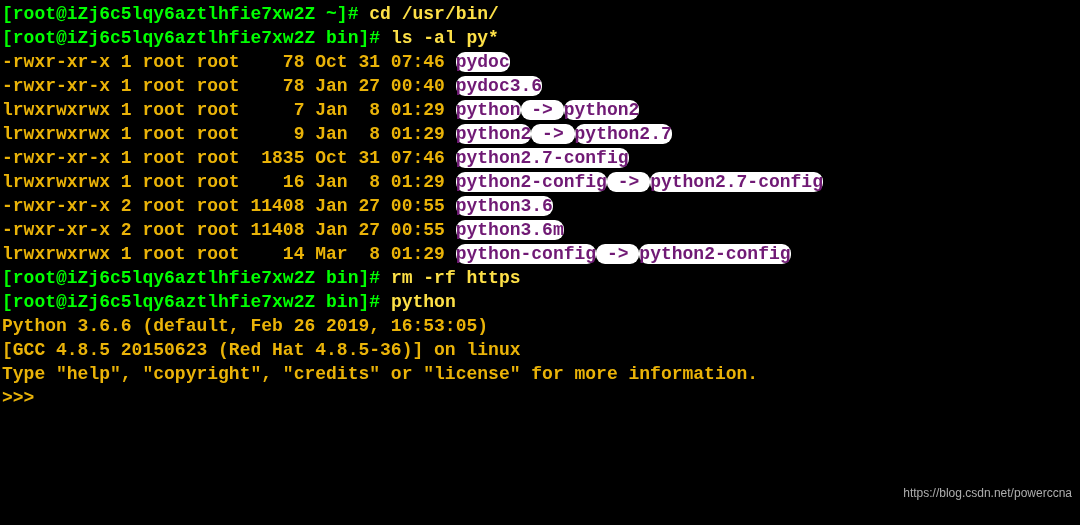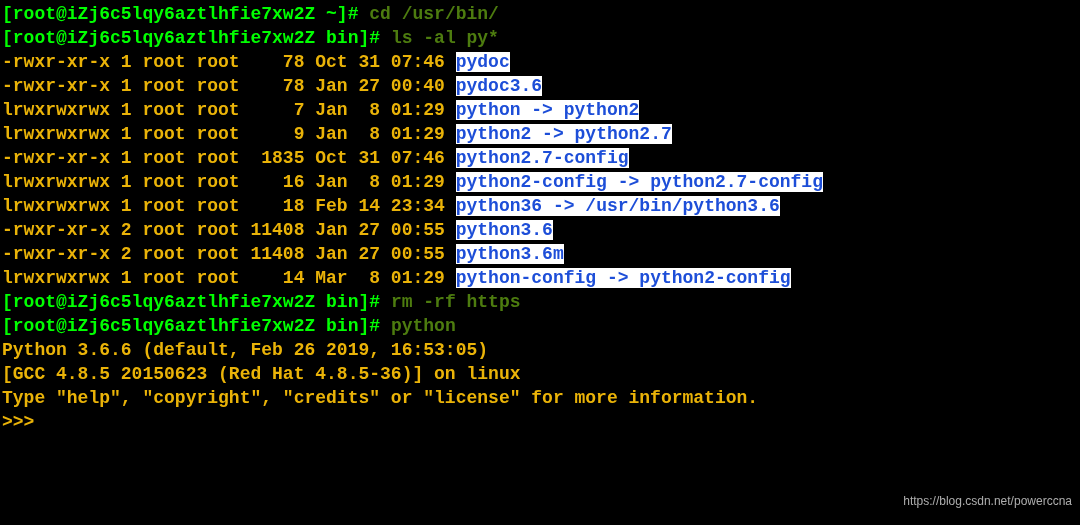--- a/index.html
+++ b/index.html
@@ -20,32 +20,33 @@
       position: relative;
       font-weight: bold;
     }
     .line {
       white-space: pre;
     }
     .prompt {
       color: #00ff00;
     }
     .whitecmd {
-      color: #4d7c0f;
+      color: #fde047;
     }
     .green {
       color: #eab308;
     }
     .hl {
       background: #ffffff;
-      color: #1d4ed8;
+      color: #701a75;
+      border-radius: 9px;
     }
     .watermark {
       position: absolute;
-      bottom: 12px;
+      bottom: 20px;
       right: 8px;
       color: #cccccc;
       font-family: Arial, sans-serif;
       font-size: 12px;
       font-weight: normal;
       opacity: 0.85;
       margin-top: 40px;
     }
   </style>
 </head>
@@ -54,21 +55,20 @@
 <div>
   <div class="line"><span class="prompt">[root@iZj6c5lqy6aztlhfie7xw2Z ~]# </span><span class="whitecmd">cd /usr/bin/</span></div>
   <div class="line"><span class="prompt">[root@iZj6c5lqy6aztlhfie7xw2Z bin]# </span><span class="whitecmd">ls -al py*</span></div>
 
   <div class="line"><span class="green">-rwxr-xr-x 1 root root    78 Oct 31 07:46 </span><span class="hl">pydoc</span></div>
   <div class="line"><span class="green">-rwxr-xr-x 1 root root    78 Jan 27 00:40 </span><span class="hl">pydoc3.6</span></div>
   <div class="line"><span class="green">lrwxrwxrwx 1 root root     7 Jan  8 01:29 </span><span class="hl">python</span><span class="hl"> -&gt; </span><span class="hl">python2</span></div>
   <div class="line"><span class="green">lrwxrwxrwx 1 root root     9 Jan  8 01:29 </span><span class="hl">python2</span><span class="hl"> -&gt; </span><span class="hl">python2.7</span></div>
   <div class="line"><span class="green">-rwxr-xr-x 1 root root  1835 Oct 31 07:46 </span><span class="hl">python2.7-config</span></div>
   <div class="line"><span class="green">lrwxrwxrwx 1 root root    16 Jan  8 01:29 </span><span class="hl">python2-config</span><span class="hl"> -&gt; </span><span class="hl">python2.7-config</span></div>
-  <div class="line"><span class="green">lrwxrwxrwx 1 root root    18 Feb 14 23:34 </span><span class="hl">python36</span><span class="hl"> -&gt; </span><span class="hl">/usr/bin/python3.6</span></div>
   <div class="line"><span class="green">-rwxr-xr-x 2 root root 11408 Jan 27 00:55 </span><span class="hl">python3.6</span></div>
   <div class="line"><span class="green">-rwxr-xr-x 2 root root 11408 Jan 27 00:55 </span><span class="hl">python3.6m</span></div>
   <div class="line"><span class="green">lrwxrwxrwx 1 root root    14 Mar  8 01:29 </span><span class="hl">python-config</span><span class="hl"> -&gt; </span><span class="hl">python2-config</span></div>
 
   <div class="line"><span class="prompt">[root@iZj6c5lqy6aztlhfie7xw2Z bin]# </span><span class="whitecmd">rm -rf https</span></div>
   <div class="line"><span class="prompt">[root@iZj6c5lqy6aztlhfie7xw2Z bin]# </span><span class="whitecmd">python</span></div>
 
   <div class="line green">Python 3.6.6 (default, Feb 26 2019, 16:53:05)</div>
   <div class="line green">[GCC 4.8.5 20150623 (Red Hat 4.8.5-36)] on linux</div>
   <div class="line green">Type "help", "copyright", "credits" or "license" for more information.</div>

